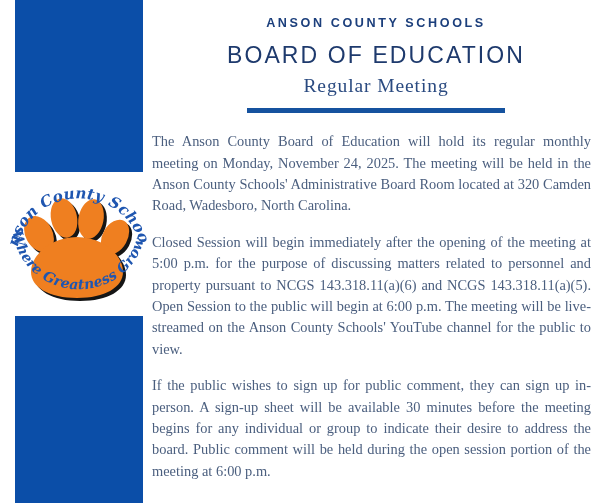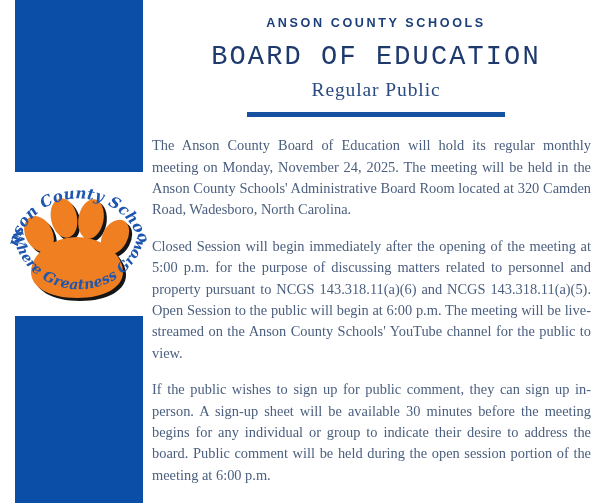--- a/index.html
+++ b/index.html
@@ -76,23 +76,23 @@
     font-weight: 700;
     font-size: 12.6px;
     letter-spacing: 2.6px;
     color: #1c3f7c;
     margin-top: 17px;
     line-height: 1;
   }
 
   .main-title {
     text-align: center;
-    font-family: Liberation Mono, monospace;
+    font-family: Liberation Sans, sans-serif;
     font-weight: 400;
-    font-size: 27px;
+    font-size: 23px;
     letter-spacing: 2.1px;
     color: #1e3a6d;
     margin-top: 14px;
     line-height: 1;
     white-space: nowrap;
   }
 
   .sub-title {
     text-align: center;
     font-family: "Liberation Serif", serif;
@@ -165,21 +165,21 @@
       <text class="arc-text arc-bottom-text">
         <textPath href="#arcBottom" startOffset="50%" text-anchor="middle" id="arcBottomLabel">"Where Greatness Grows"</textPath>
       </text>
     </svg>
   </div>
 
   <div class="content">
 
     <div class="eyebrow">ANSON COUNTY SCHOOLS</div>
     <div class="main-title">BOARD OF EDUCATION</div>
-    <div class="sub-title">Regular Public</div>
+    <div class="sub-title">Regular Meeting</div>
     <div class="rule"></div>
 
     <div class="body-copy">
       <p class="para">The Anson County Board of Education will hold its regular monthly meeting on Monday, November 24, 2025. The meeting will be held in the Anson County Schools' Administrative Board Room located at 320 Camden Road, Wadesboro, North Carolina.</p>
       <p class="para">Closed Session will begin immediately after the opening of the meeting at 5:00 p.m. for the purpose of discussing matters related to personnel and property pursuant to NCGS 143.318.11(a)(6) and NCGS 143.318.11(a)(5). Open Session to the public will begin at 6:00 p.m.  The meeting will be live-streamed on the Anson County Schools' YouTube channel for the public to view.</p>
       <p class="para">If the public wishes to sign up for public comment, they can sign up in-person. A sign-up sheet will be available 30 minutes before the meeting begins for any individual or group to indicate their desire to address the board.  Public comment will be held during the open session portion of the meeting at 6:00 p.m.</p>
     </div>
 
   </div>
 </div>

